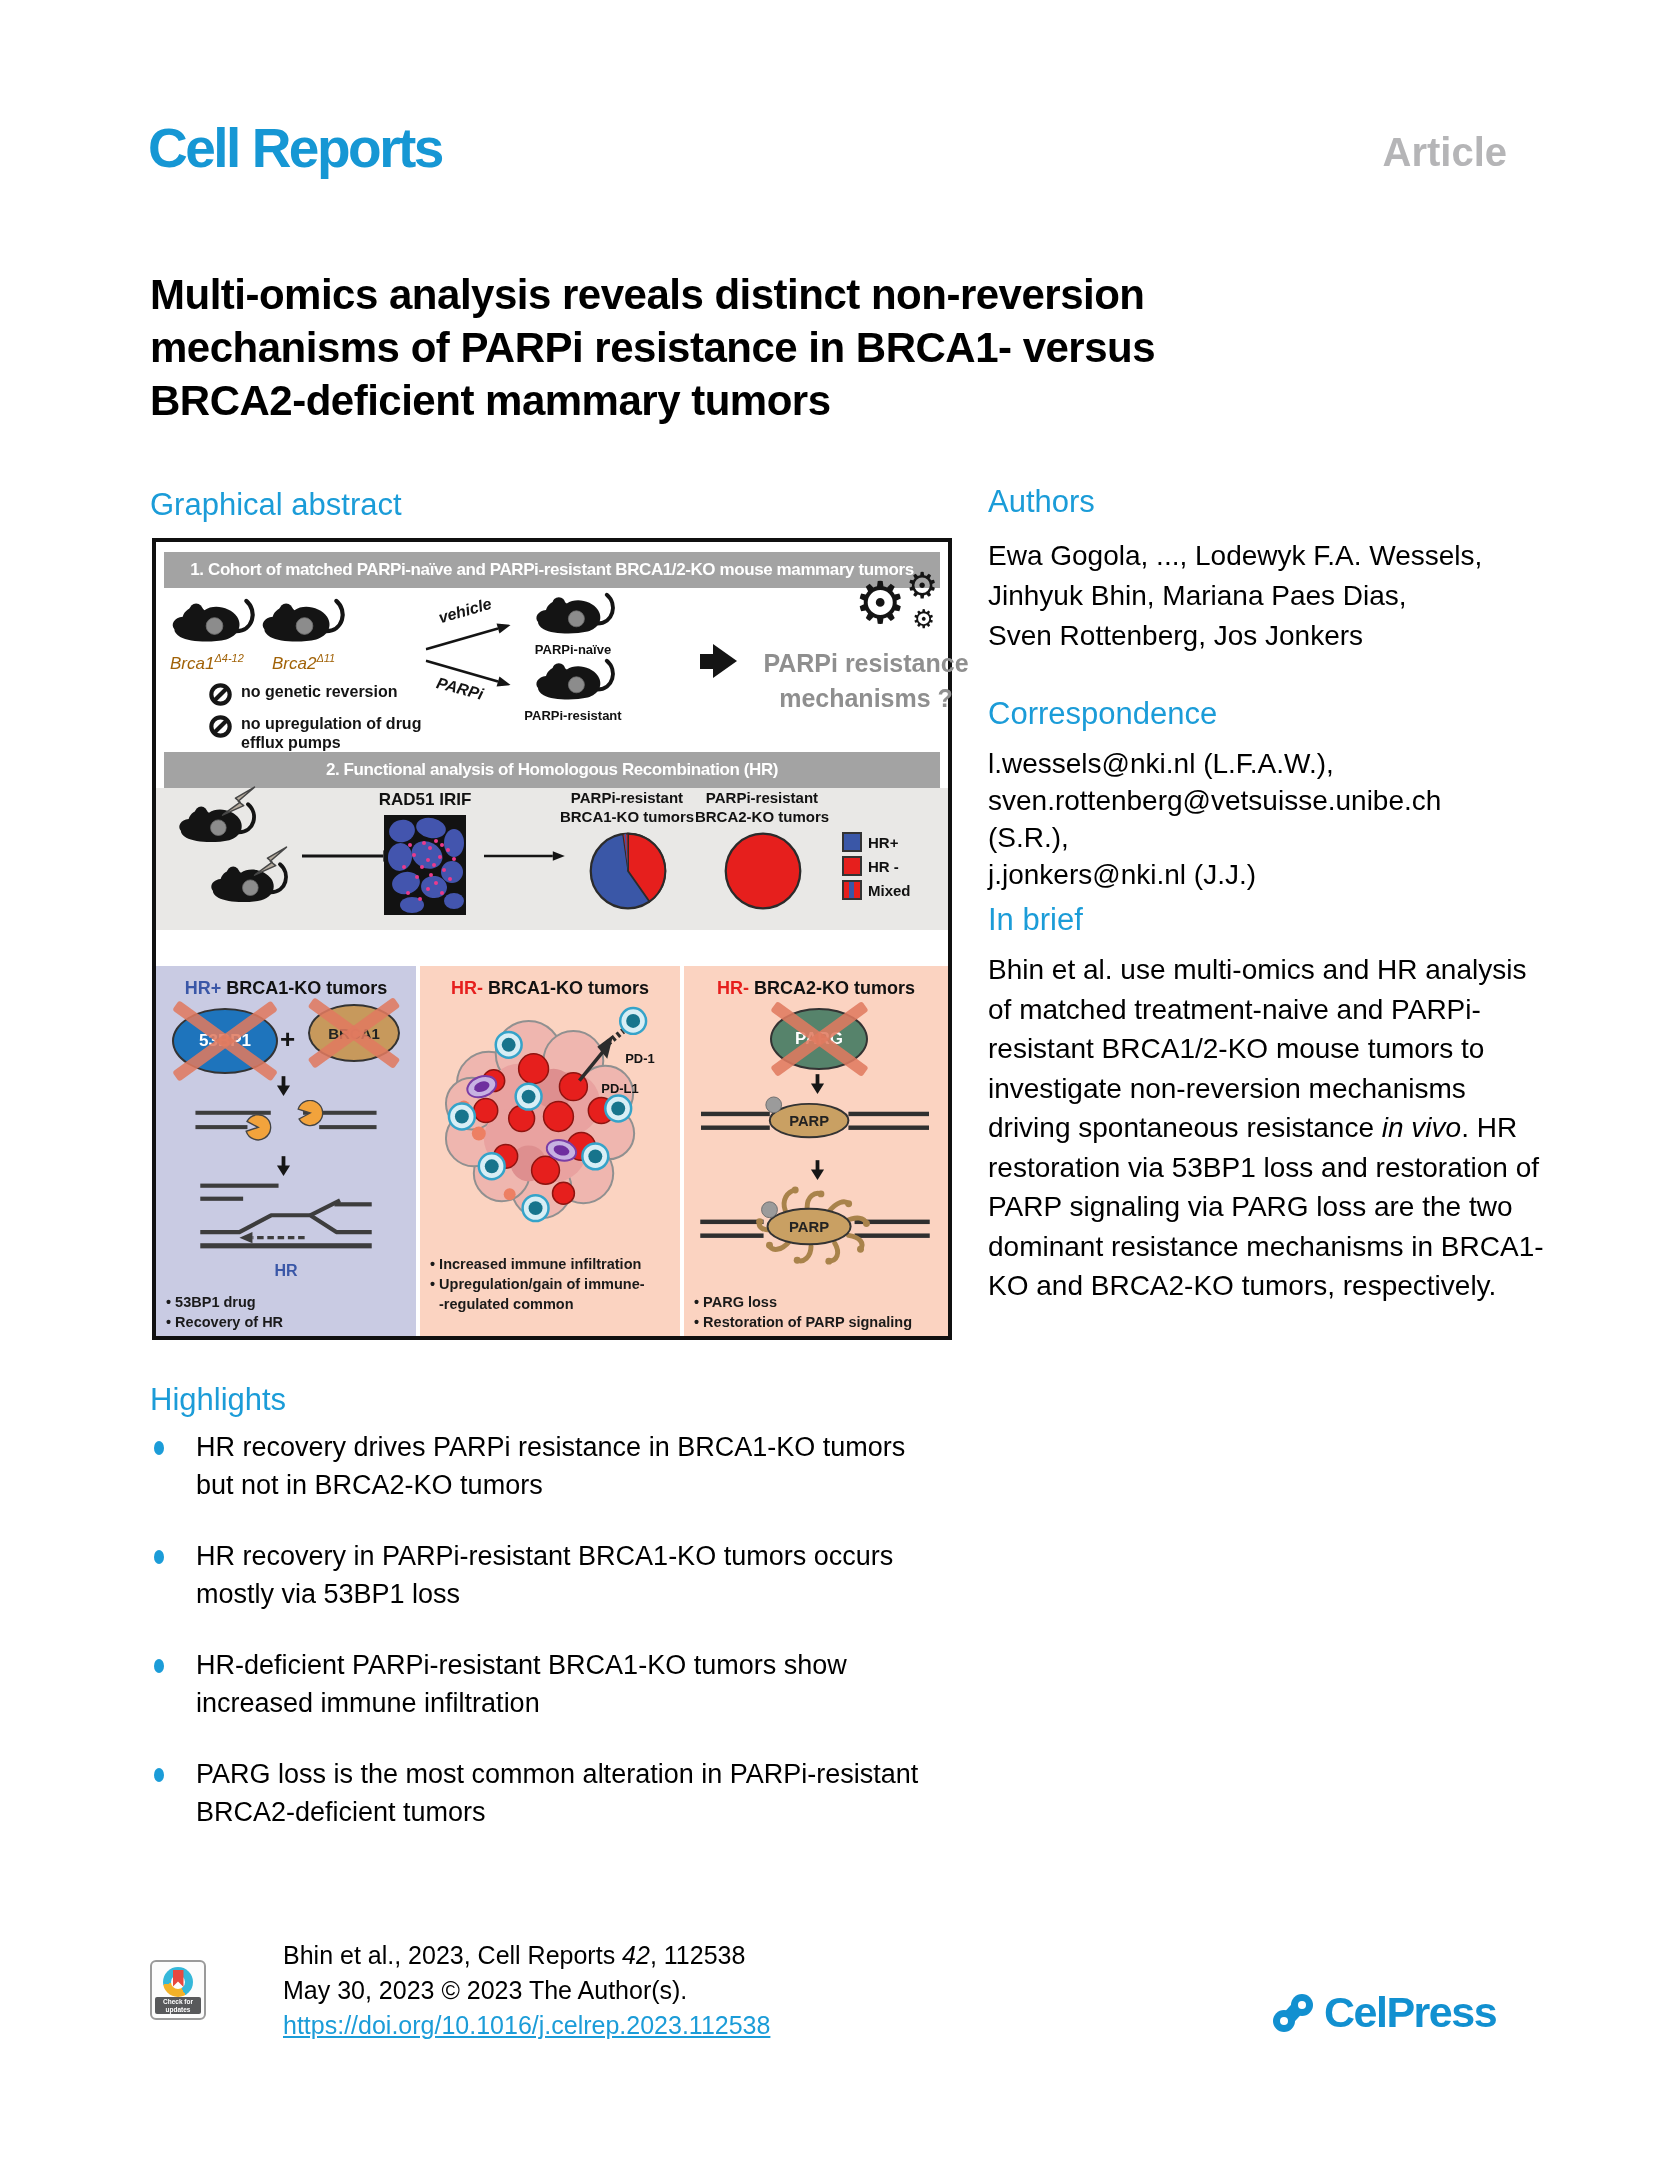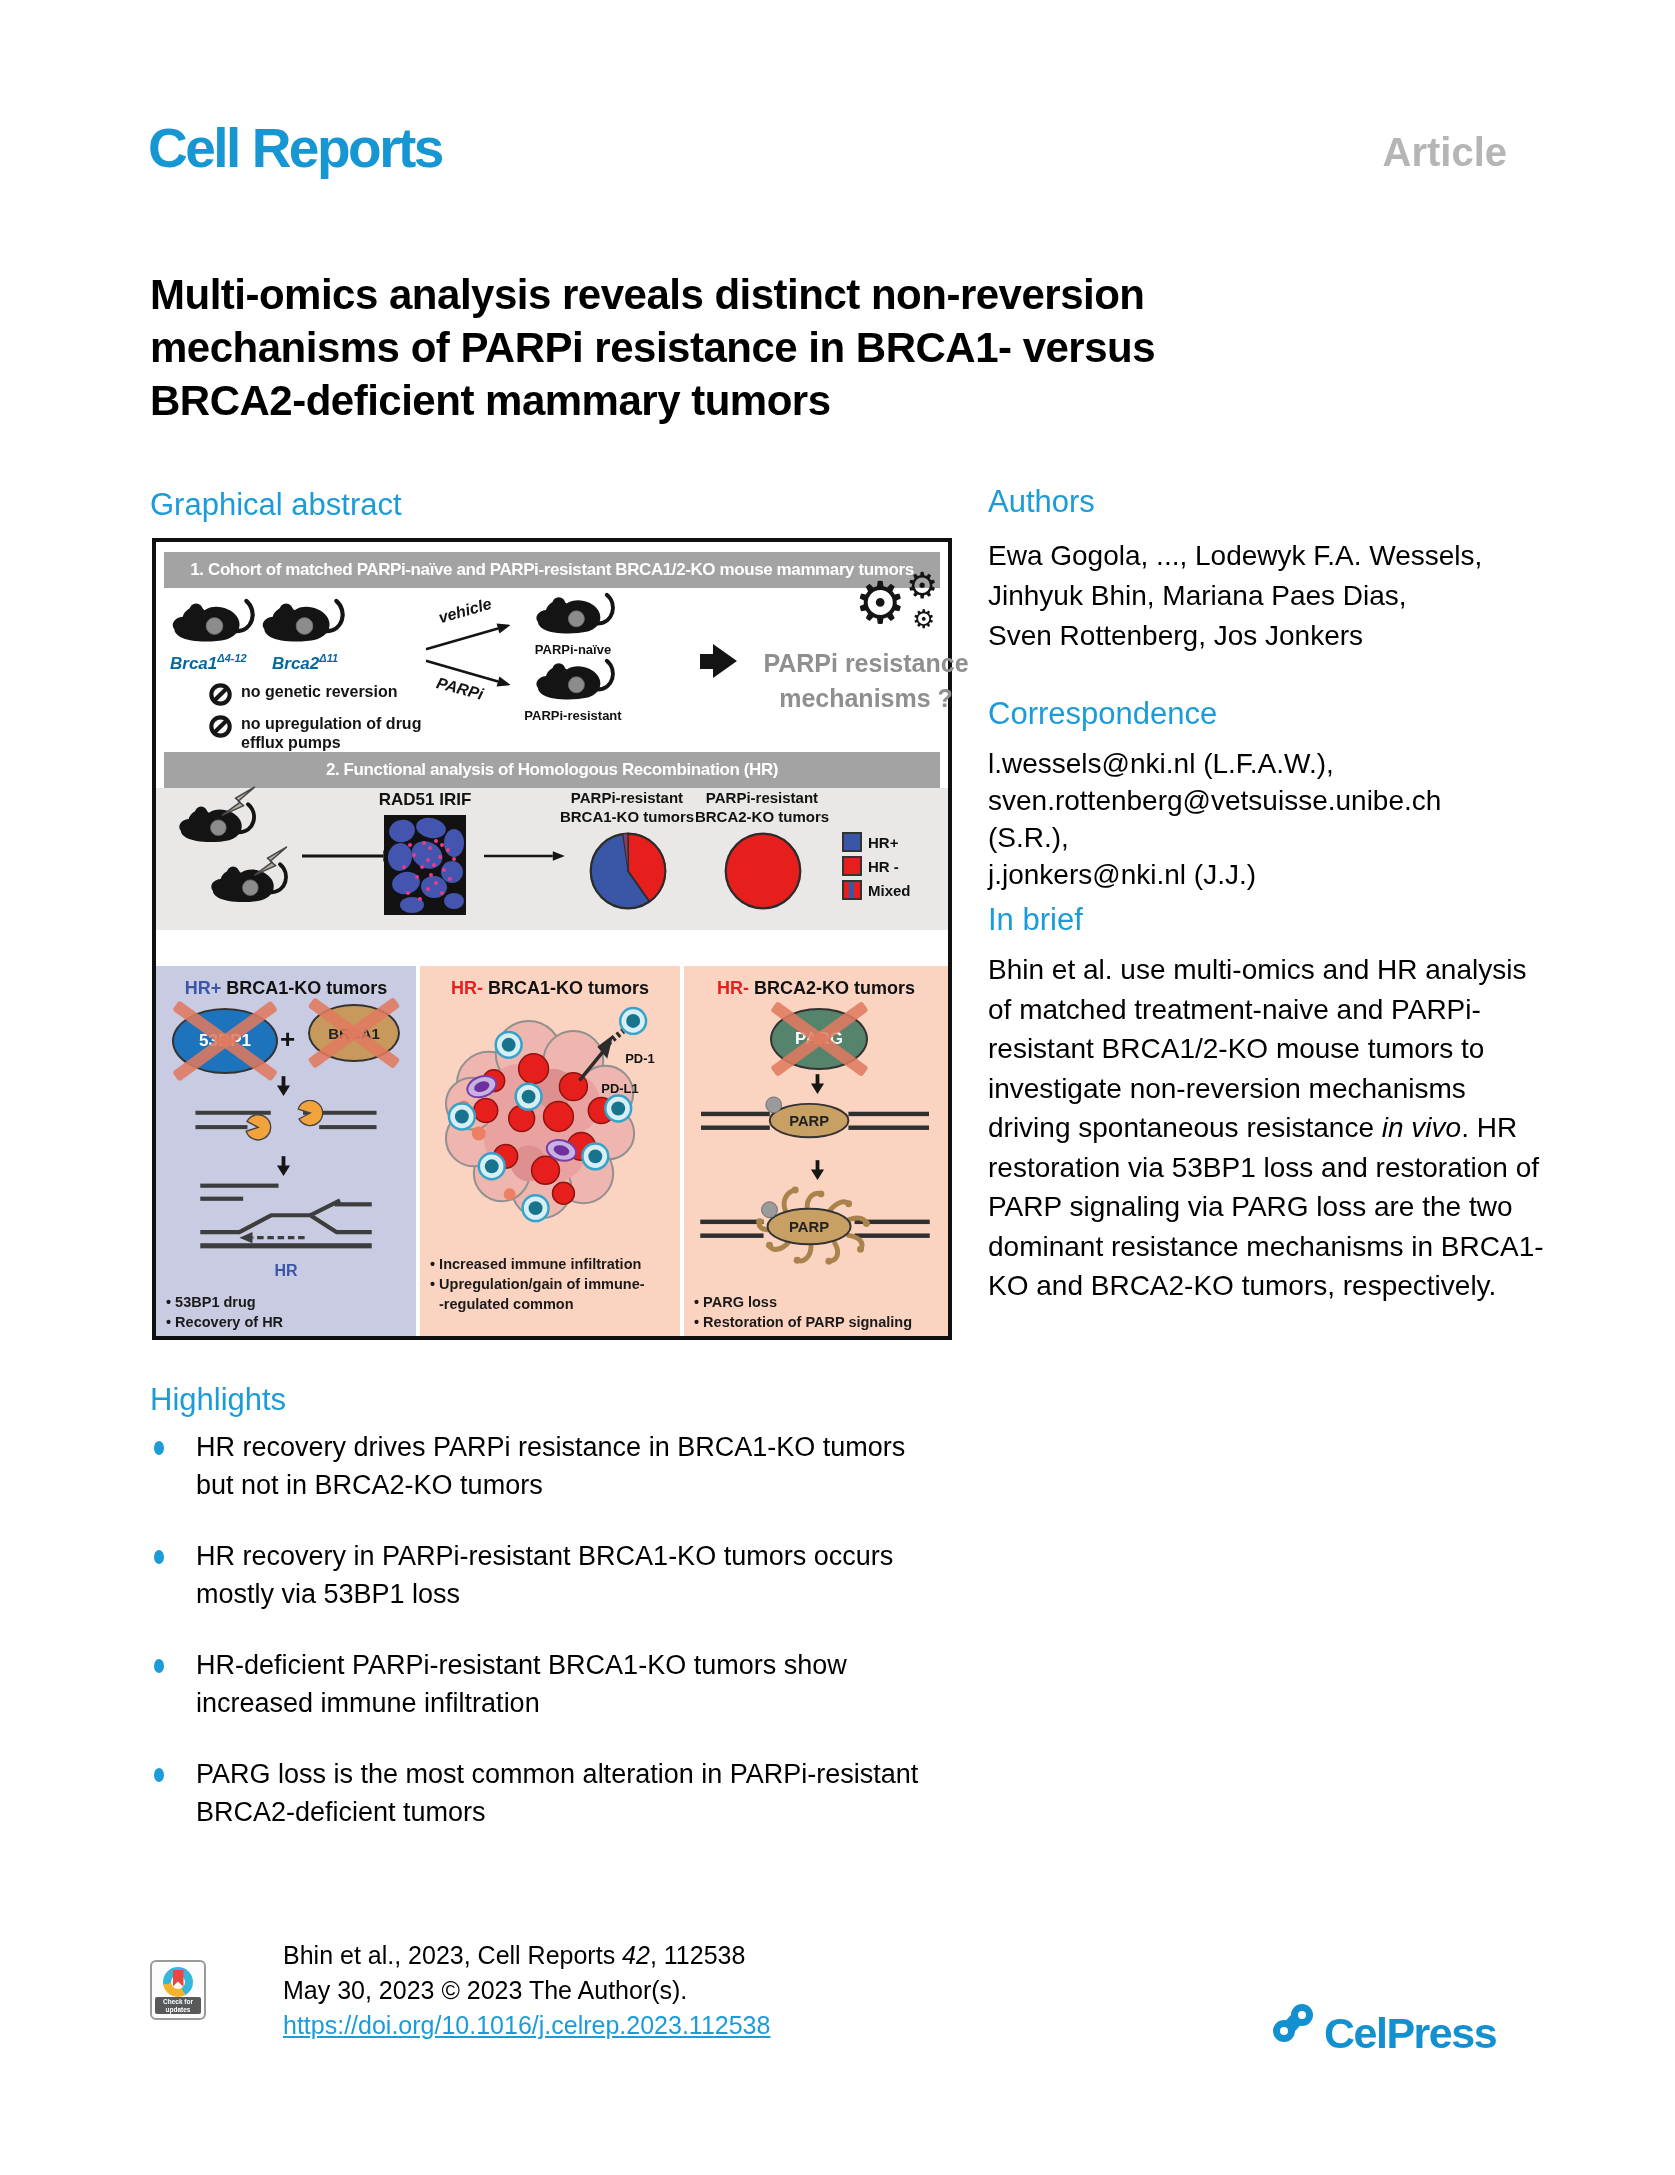--- a/index.html
+++ b/index.html
@@ -15,21 +15,21 @@
   .title span{display:block;white-space:nowrap;}
   .sec-h{position:absolute;font-size:31px;color:#1b9cd8;font-weight:400;}
   
   .fig{position:absolute;left:152px;top:538px;width:800px;height:802px;
        border:4px solid #101010;box-sizing:border-box;background:#fff;}
   .bar{position:absolute;left:8px;width:776px;height:36px;background:#a3a3a3;color:#fff;
        font-weight:bold;font-size:17px;letter-spacing:-0.4px;display:flex;align-items:center;
        justify-content:center;white-space:nowrap;}
   .bar1{top:10px;} .bar2{top:210px;} .bar3{top:388px;}
   .p2bg{position:absolute;left:0;top:246px;width:792px;height:142px;background:#e9e8e6;}
-  .gene{position:absolute;font-style:italic;font-weight:bold;font-size:17px;color:#0369a1;}
+  .gene{position:absolute;font-style:italic;font-weight:normal;font-size:17px;color:#a16207;}
   .gsup{font-size:11px;}
   .noRow{position:absolute;display:flex;align-items:flex-start;}
   .noicn{width:25px;height:25px;flex:0 0 25px;margin-right:8px;}
   .noTxt{font-weight:bold;font-size:16px;line-height:19px;max-width:200px;color:#141414;}
   .alab{position:absolute;font-style:italic;font-weight:bold;font-size:16px;color:#141414;}
   .mlab{position:absolute;text-align:center;font-weight:bold;font-size:13px;color:#111;}
   .bigarr{display:flex;align-items:center;}
   .ba-tail{width:13px;height:15px;background:#141414;}
   .ba-head{width:0;height:0;border-left:24px solid #141414;border-top:17px solid transparent;
            border-bottom:17px solid transparent;}
@@ -71,21 +71,21 @@
               background:conic-gradient(from 150deg,#f3b229 0 110deg,#35b7d9 110deg 360deg);}
   .badge-hole{position:absolute;left:50%;top:50%;width:14px;height:14px;margin:-7px 0 0 -7px;
               border-radius:50%;background:#fdfdfd;}
   .badge-ribbon{position:absolute;left:50%;top:8px;width:11px;height:17px;margin-left:-5.5px;background:#e8483f;
                 clip-path:polygon(0 0,100% 0,100% 100%,50% 68%,0 100%);}
   .badge-pill{position:absolute;left:3px;right:3px;bottom:4px;height:17px;background:#58595b;border-radius:2px;
               color:#fff;font-size:6.5px;font-weight:bold;text-align:center;line-height:8px;padding-top:1px;box-sizing:border-box;}
   .cite{position:absolute;left:283px;top:1938px;font-size:25px;line-height:35px;color:#000;}
   .doi{color:#1b9cd8;}
   .cp-logo{position:absolute;left:1270px;top:1988px;display:flex;align-items:center;}
-  .cp-text{font-size:43px;font-weight:bold;letter-spacing:-1.5px;color:#1290d0;margin-left:8px;margin-top:21px;}
+  .cp-text{font-size:43px;font-weight:bold;letter-spacing:-1.5px;color:#1290d0;margin-left:8px;}
 </style>
 </head>
 <body>
 
 <div class="page">
 
   <svg width="0" height="0" style="position:absolute" aria-hidden="true">
     <defs>
       <g id="mouse">
         <path d="M84,44 C104,44 110,20 96,8" stroke="#141414" stroke-width="5" fill="none" stroke-linecap="round"></path>

